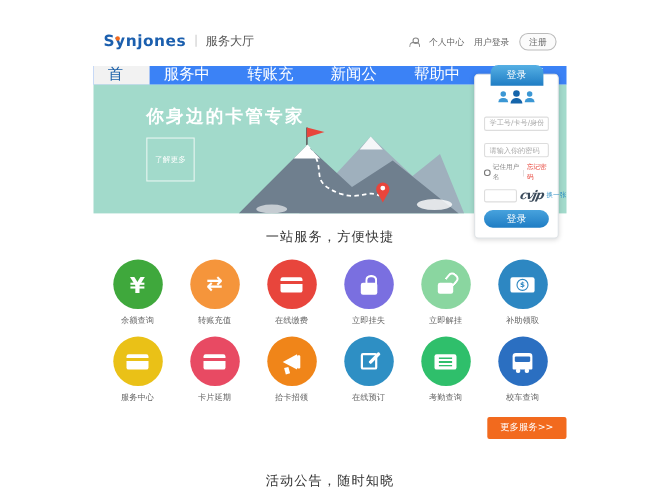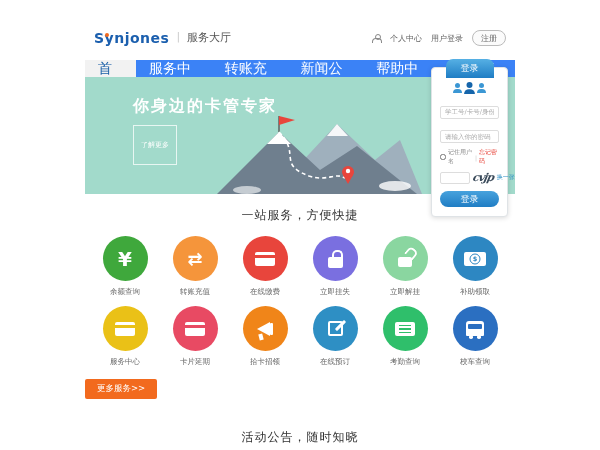--- a/index.html
+++ b/index.html
@@ -64,21 +64,21 @@
     font-size: 9px; cursor: pointer; font-family: inherit; }
 
   
   .section-title { text-align: center; font-size: 12px; color: #333; letter-spacing: 1px; }
   .svc-title { margin: 13px 0 12px; }
   .svc-row { display: flex; justify-content: center; margin-bottom: 9px; }
   .svc { width: 70px; display: flex; flex-direction: column; align-items: center; cursor: pointer; }
   .svc-circle { width: 45px; height: 45px; border-radius: 50%; background: var(--c);
     display: flex; align-items: center; justify-content: center; color: #fff; }
   .svc-label { font-size: 7.5px; color: #666; margin-top: 6px; white-space: nowrap; }
-  .more-wrap { text-align: left; margin: 2px 0 12px; }
+  .more-wrap { text-align: right; margin: 2px 0 12px; }
   .more-btn { display: inline-block; background: #f26a1e; color: #fff; font-size: 8.5px;
     padding: 4px 12px; border-radius: 2px; cursor: pointer; }
 
   
   .ic { display: flex; align-items: center; justify-content: center; position: relative; }
   .ic-yen::before { content: "¥"; font-size: 20px; font-weight: bold; }
   .ic-transfer::before { content: "⇄"; font-size: 18px; font-weight: bold; }
   .ic-card { width: 20px; height: 14px; border-radius: 2px;
     background: linear-gradient(to bottom, #fff 0 25%, var(--c) 25% 46%, #fff 46% 100%); }
   .ic-lock { width: 15px; height: 11px; background: #fff; border-radius: 2px; margin-top: 7px; }

